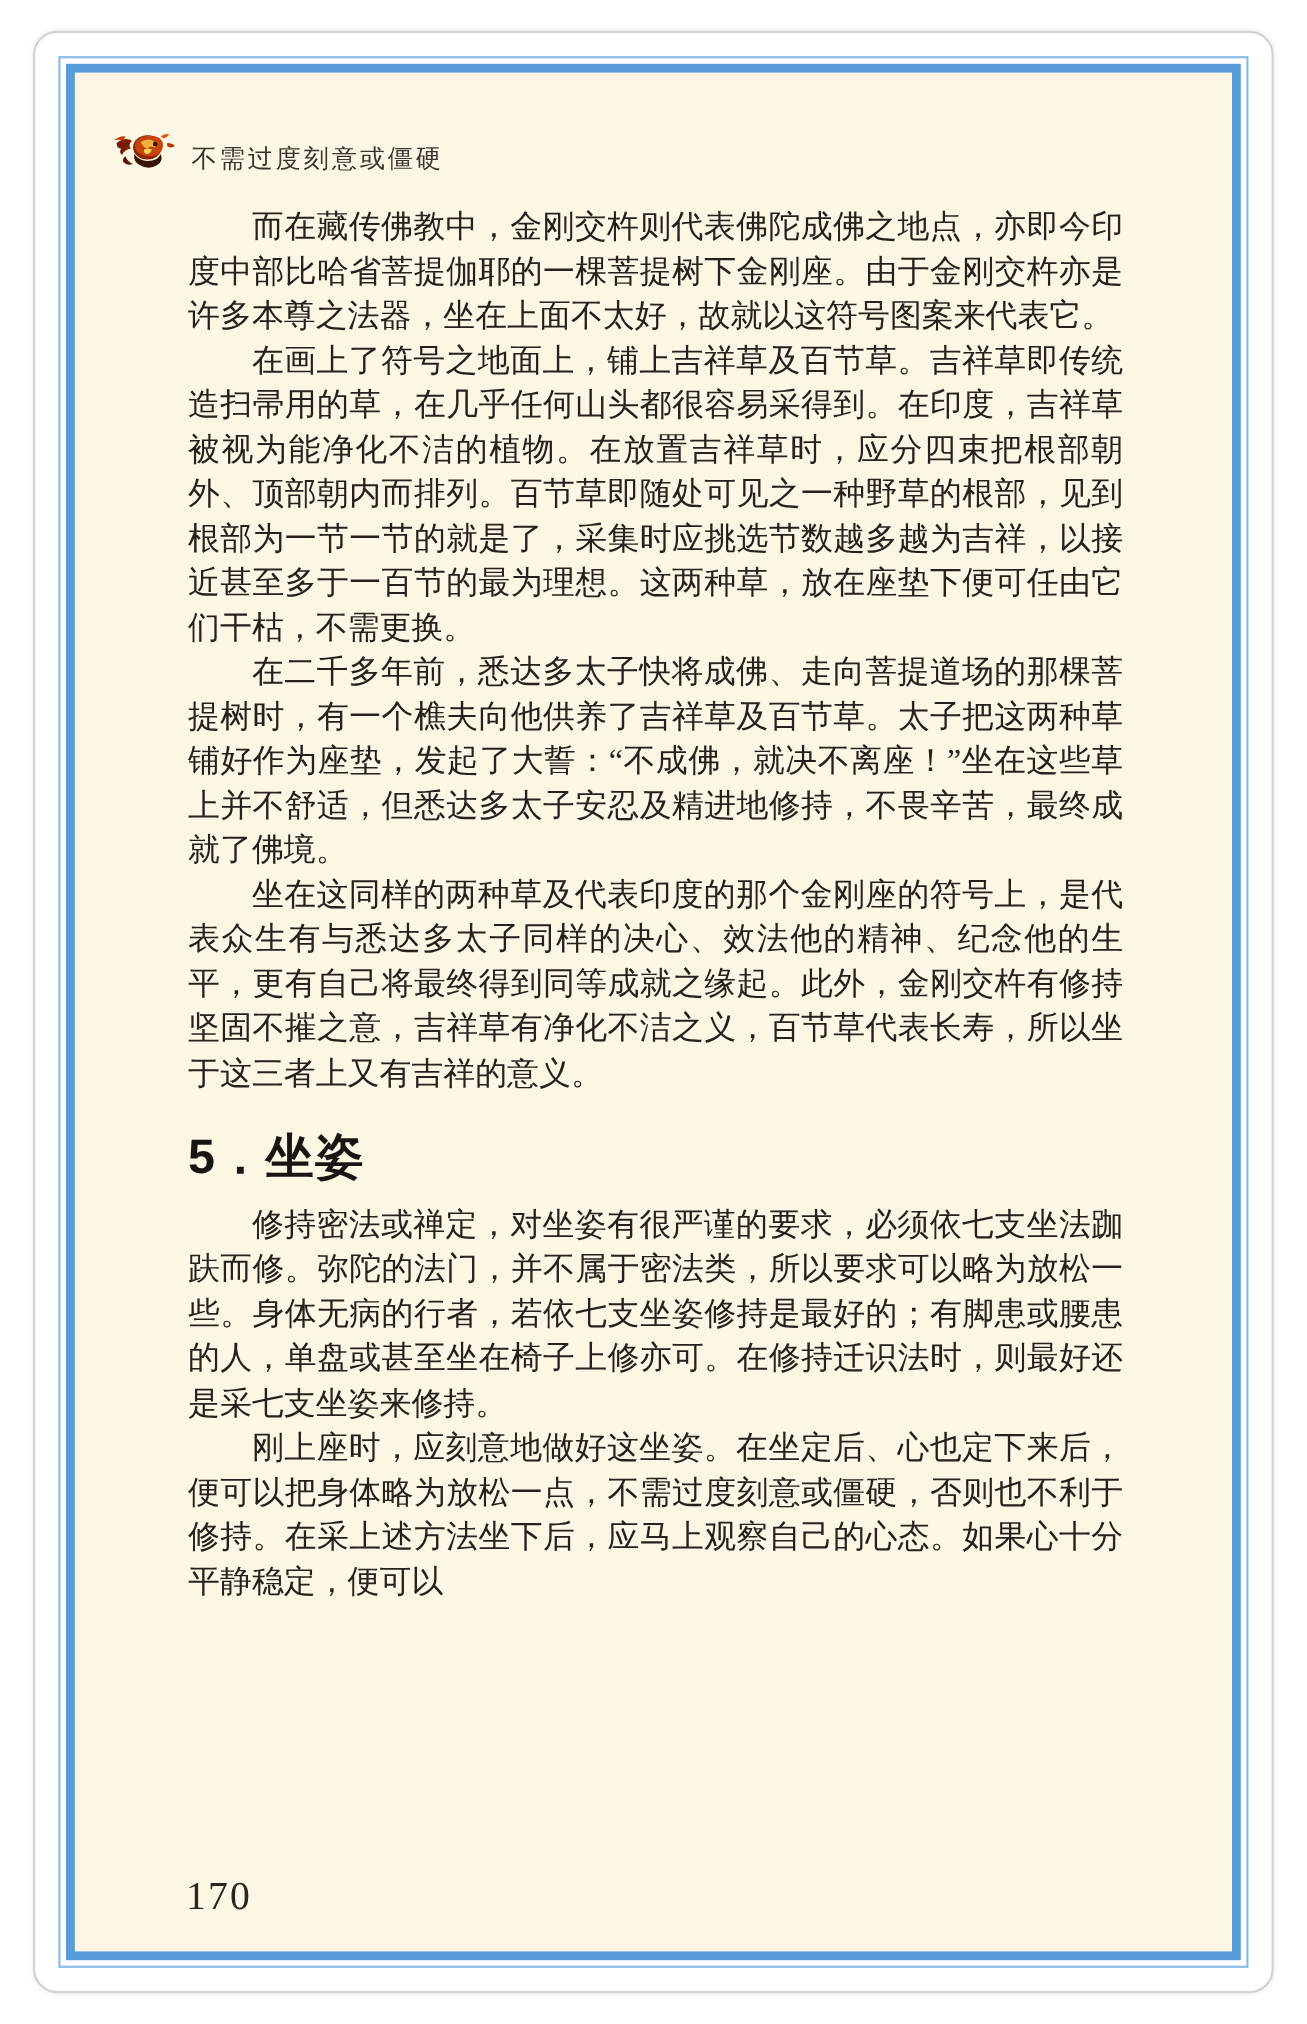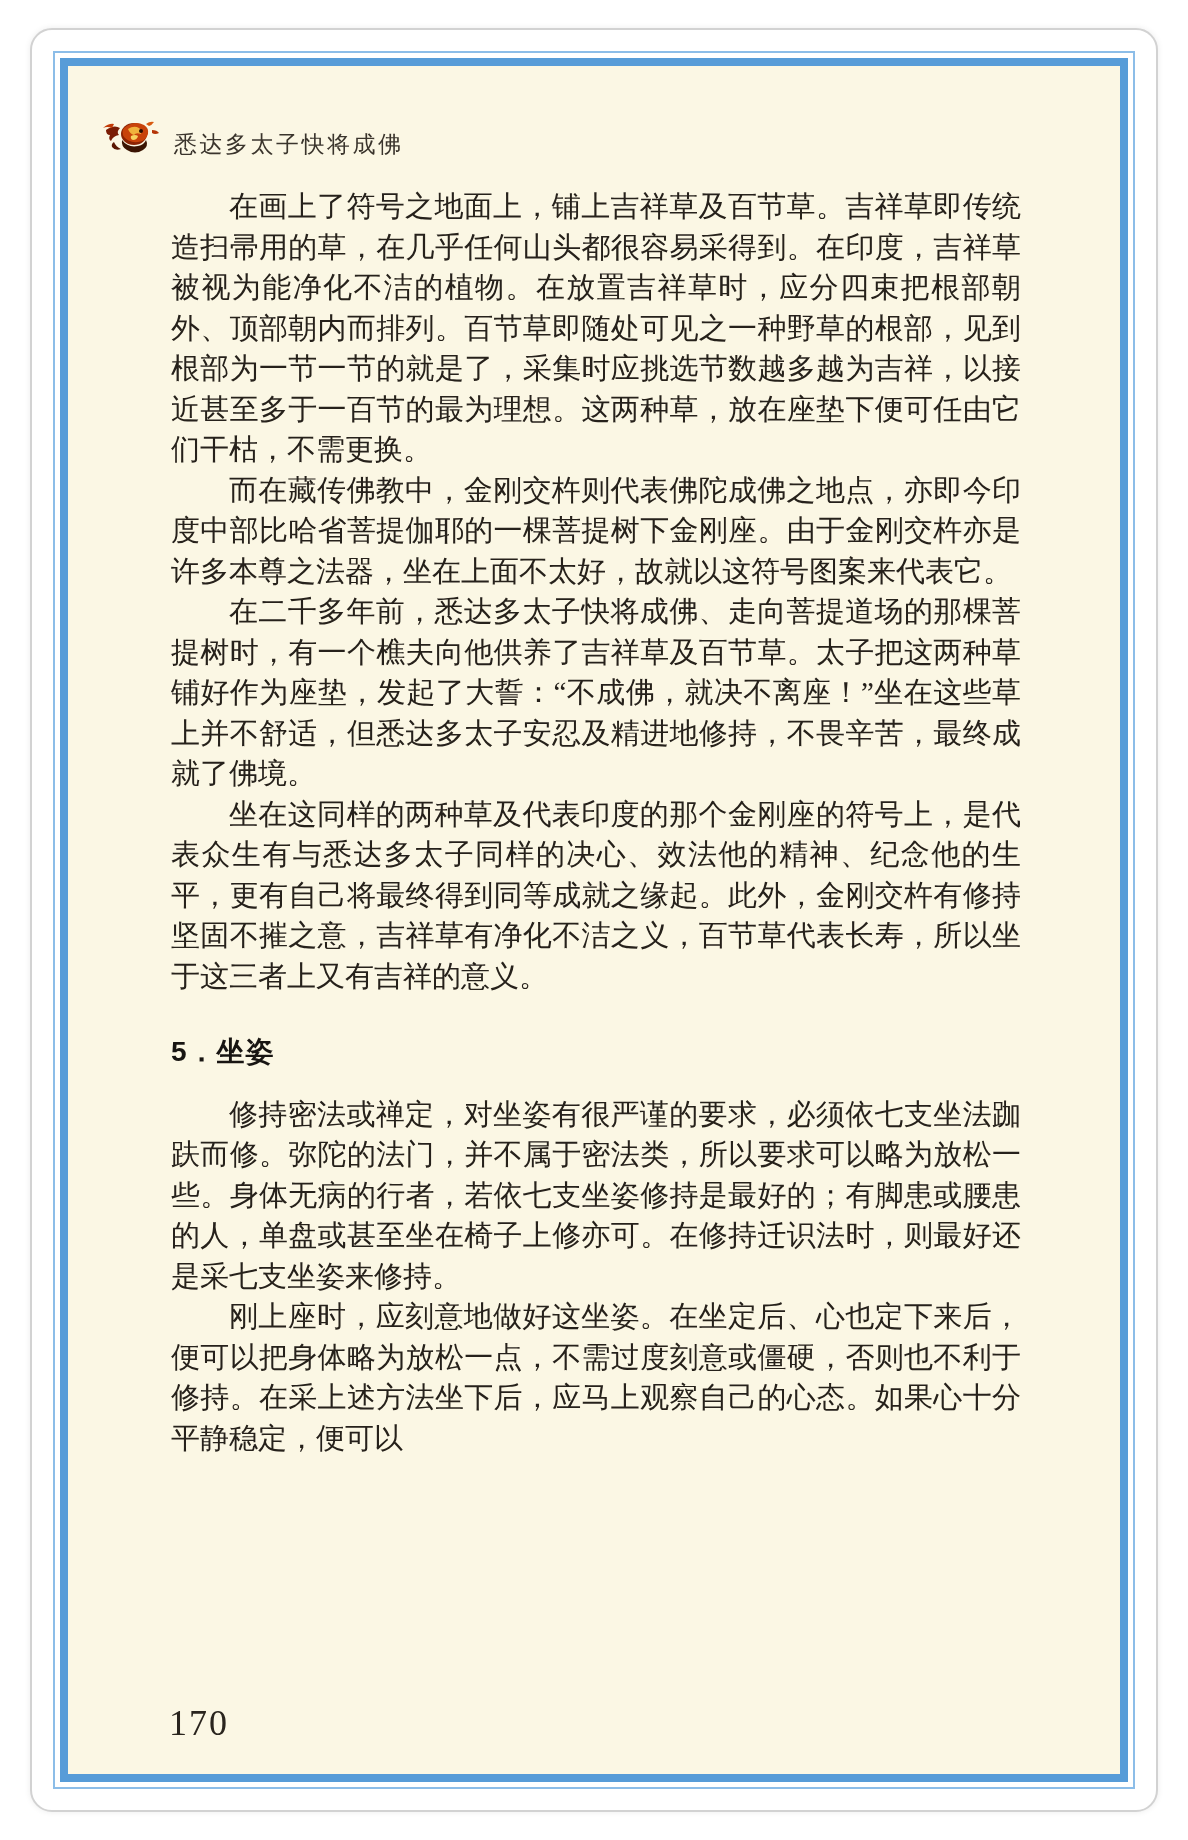--- a/index.html
+++ b/index.html
@@ -35,21 +35,21 @@
 
   .textblock{
     padding:26px 99px 0 103px;
     font-size:29px;line-height:40.5px;color:#26211b;
     text-align:justify;
   }
   .textblock p{margin:0;text-indent:2em;}
 
   .section-heading{
     font-family:"Liberation Sans","DejaVu Sans",sans-serif;
-    font-weight:bold;font-size:28px;color:#181512;
+    font-weight:bold;font-size:44px;color:#181512;
     margin:36px 0 21px 0;text-indent:0;letter-spacing:1px;
     text-align:left;
   }
 
   .page-number{
     position:absolute;left:101px;top:1636px;
     font-size:36px;color:#2a251e;letter-spacing:2px;
     font-variant-numeric:oldstyle-nums;
   }
 </style>
@@ -68,26 +68,26 @@
             <ellipse cx="34" cy="18" rx="13" ry="11" fill="#8a2303"></ellipse>
             <path d="M24 12 q10 -8 20 -3 q5 3 4 9 q-2 7 -10 8 q-9 1 -14 -5 q-3 -5 0 -9z" fill="#c8430a"></path>
             <path d="M28 13 q6 -4 11 -1 q3 2 2 6 q-5 -2 -7 1 q-4 -1 -6 -6z" fill="#f0b23c"></path>
             <path d="M31 20 q4 -2 7 0 q-1 4 -5 4 q-3 -1 -2 -4z" fill="#f6d25e"></path>
             <path d="M22 24 q6 8 16 6 q6 -1 8 -6 q3 6 -3 10 q-8 5 -16 0 q-6 -3 -5 -10z" fill="#3a1402"></path>
             <path d="M46 8 q4 -3 8 -2 q-2 3 -5 4z" fill="#d85a10"></path>
             <path d="M52 14 q5 0 7 3 q-4 2 -7 0z" fill="#b53507"></path>
             <path d="M14 26 q2 5 7 7 q-6 2 -9 -2 q-1 -3 2 -5z" fill="#5a1602"></path>
             <circle cx="41" cy="15" r="2" fill="#2a0d02"></circle>
           </svg>
-          <span class="htitle">悉达多太子快将成佛</span>
+          <span class="htitle">不需过度刻意或僵硬</span>
         </div>
 
         <div class="textblock">
+          <p>而在藏传佛教中，金刚交杵则代表佛陀成佛之地点，亦即今印度中部比哈省菩提伽耶的一棵菩提树下金刚座。由于金刚交杵亦是许多本尊之法器，坐在上面不太好，故就以这符号图案来代表它。</p>
           <p>在画上了符号之地面上，铺上吉祥草及百节草。吉祥草即传统造扫帚用的草，在几乎任何山头都很容易采得到。在印度，吉祥草被视为能净化不洁的植物。在放置吉祥草时，应分四束把根部朝外、顶部朝内而排列。百节草即随处可见之一种野草的根部，见到根部为一节一节的就是了，采集时应挑选节数越多越为吉祥，以接近甚至多于一百节的最为理想。这两种草，放在座垫下便可任由它们干枯，不需更换。</p>
-          <p>而在藏传佛教中，金刚交杵则代表佛陀成佛之地点，亦即今印度中部比哈省菩提伽耶的一棵菩提树下金刚座。由于金刚交杵亦是许多本尊之法器，坐在上面不太好，故就以这符号图案来代表它。</p>
           <p>在二千多年前，悉达多太子快将成佛、走向菩提道场的那棵菩提树时，有一个樵夫向他供养了吉祥草及百节草。太子把这两种草铺好作为座垫，发起了大誓：“不成佛，就决不离座！”坐在这些草上并不舒适，但悉达多太子安忍及精进地修持，不畏辛苦，最终成就了佛境。</p>
           <p>坐在这同样的两种草及代表印度的那个金刚座的符号上，是代表众生有与悉达多太子同样的决心、效法他的精神、纪念他的生平，更有自己将最终得到同等成就之缘起。此外，金刚交杵有修持坚固不摧之意，吉祥草有净化不洁之义，百节草代表长寿，所以坐于这三者上又有吉祥的意义。</p>
 
           <h2 class="section-heading">5．坐姿</h2>
 
           <p>修持密法或禅定，对坐姿有很严谨的要求，必须依七支坐法跏趺而修。弥陀的法门，并不属于密法类，所以要求可以略为放松一些。身体无病的行者，若依七支坐姿修持是最好的；有脚患或腰患的人，单盘或甚至坐在椅子上修亦可。在修持迁识法时，则最好还是采七支坐姿来修持。</p>
           <p>刚上座时，应刻意地做好这坐姿。在坐定后、心也定下来后，便可以把身体略为放松一点，不需过度刻意或僵硬，否则也不利于修持。在采上述方法坐下后，应马上观察自己的心态。如果心十分平静稳定，便可以</p>
         </div>
 
         <div class="page-number">170</div>

